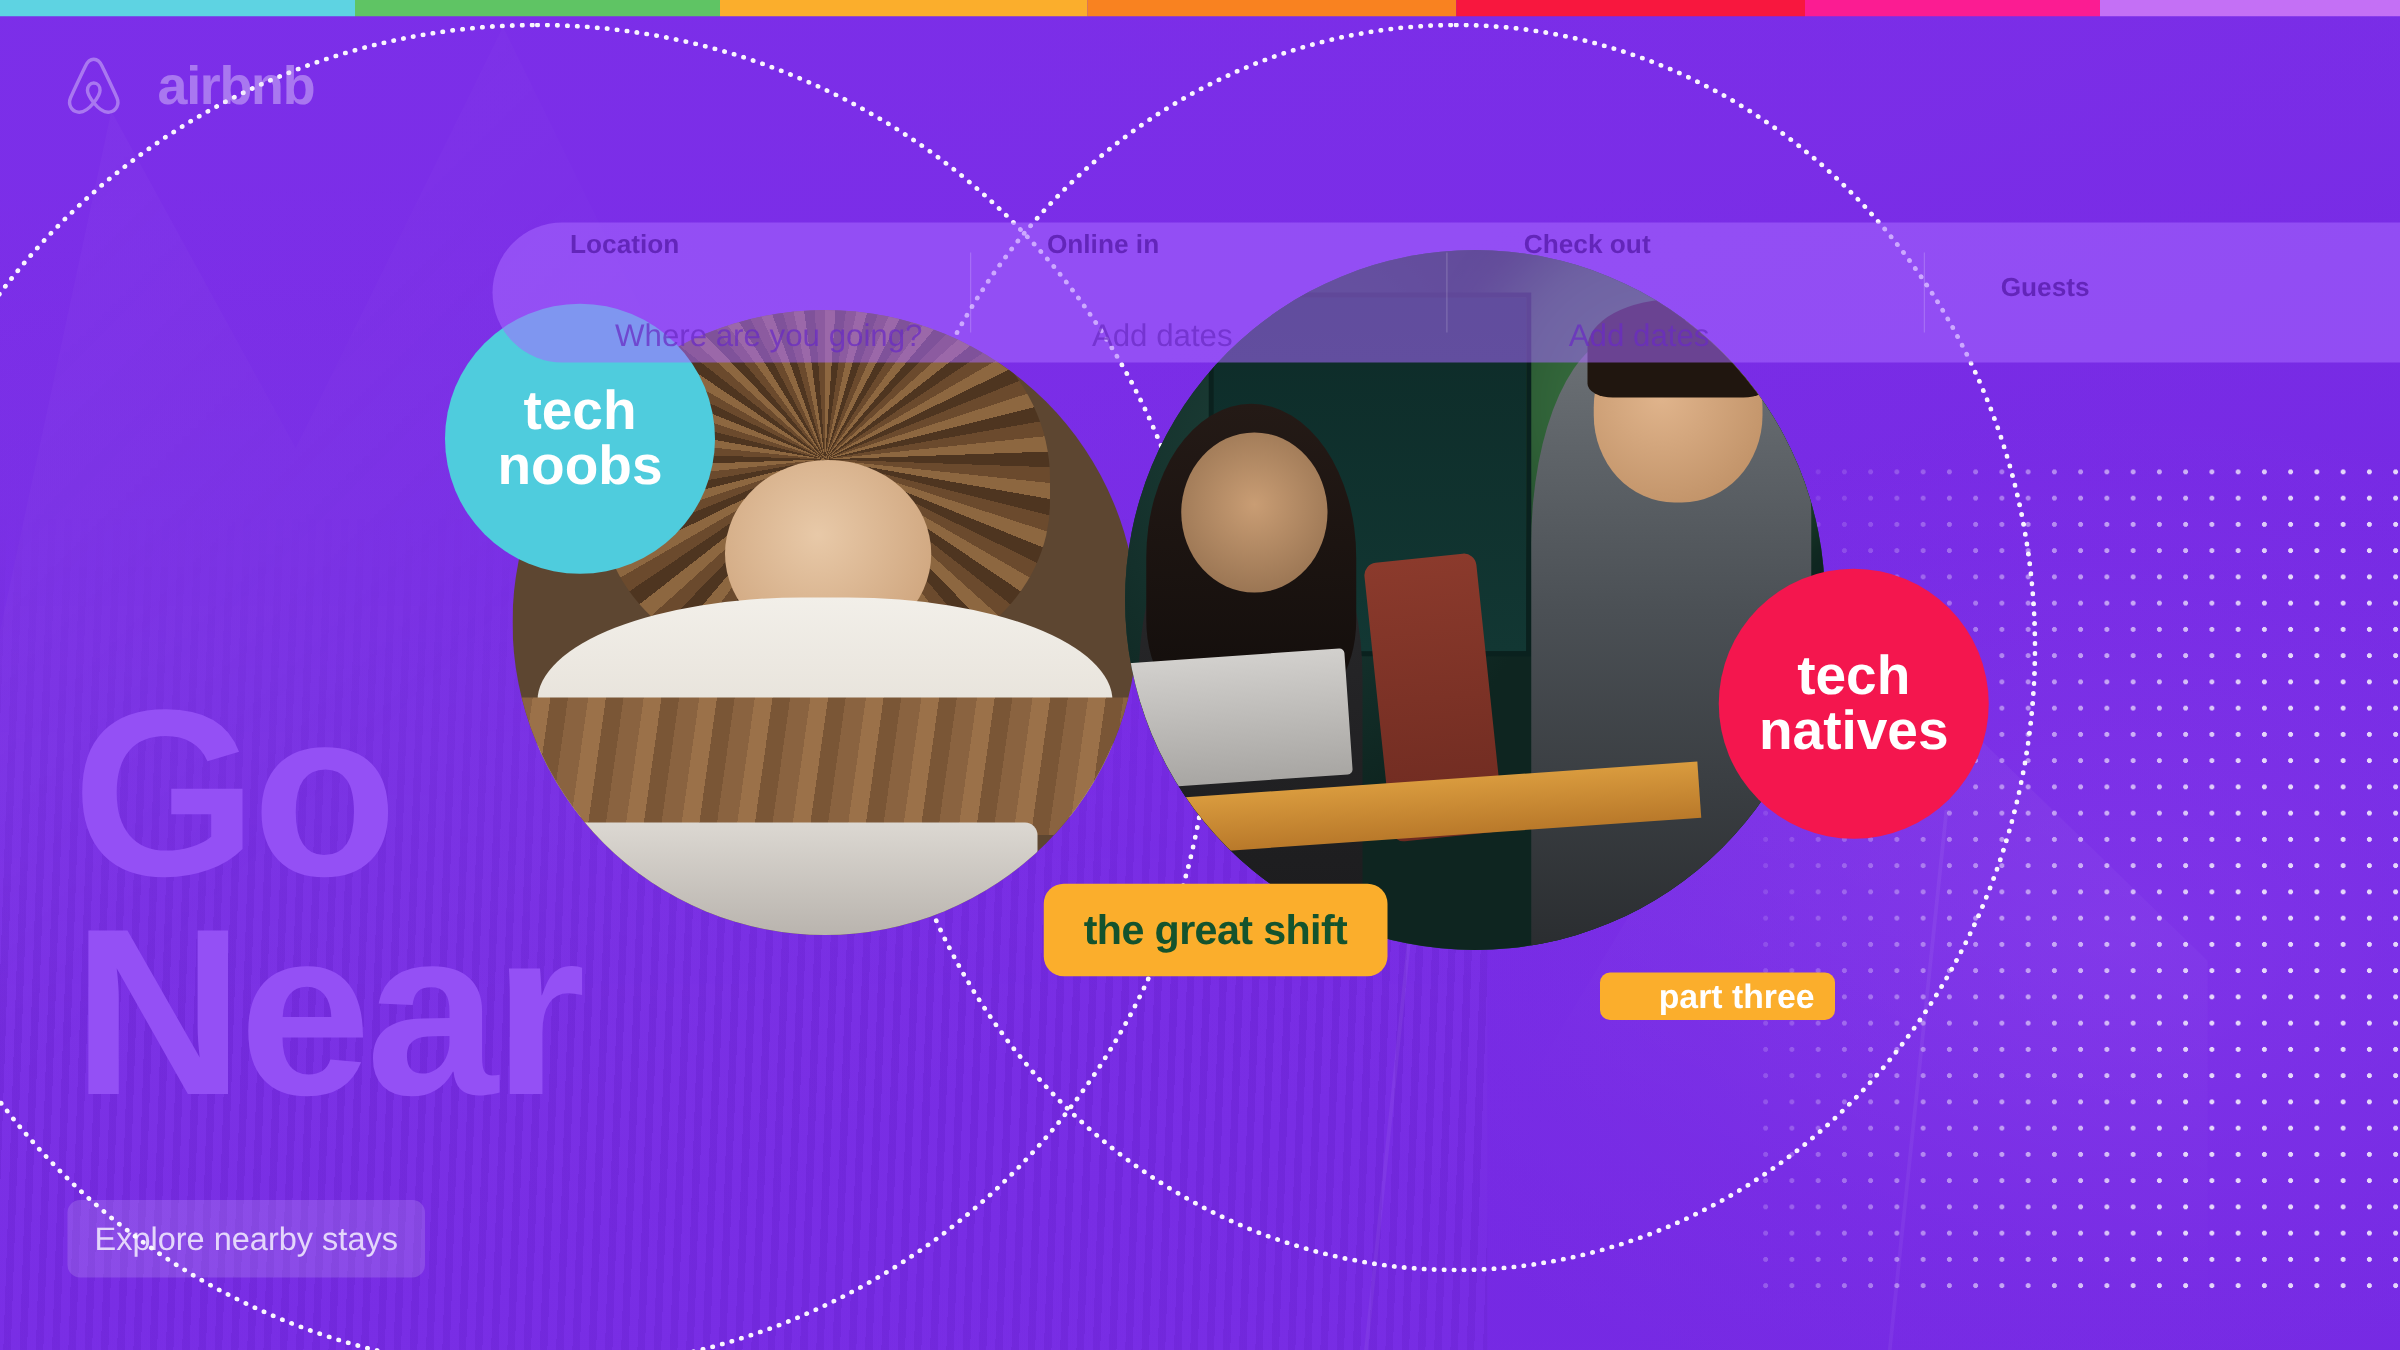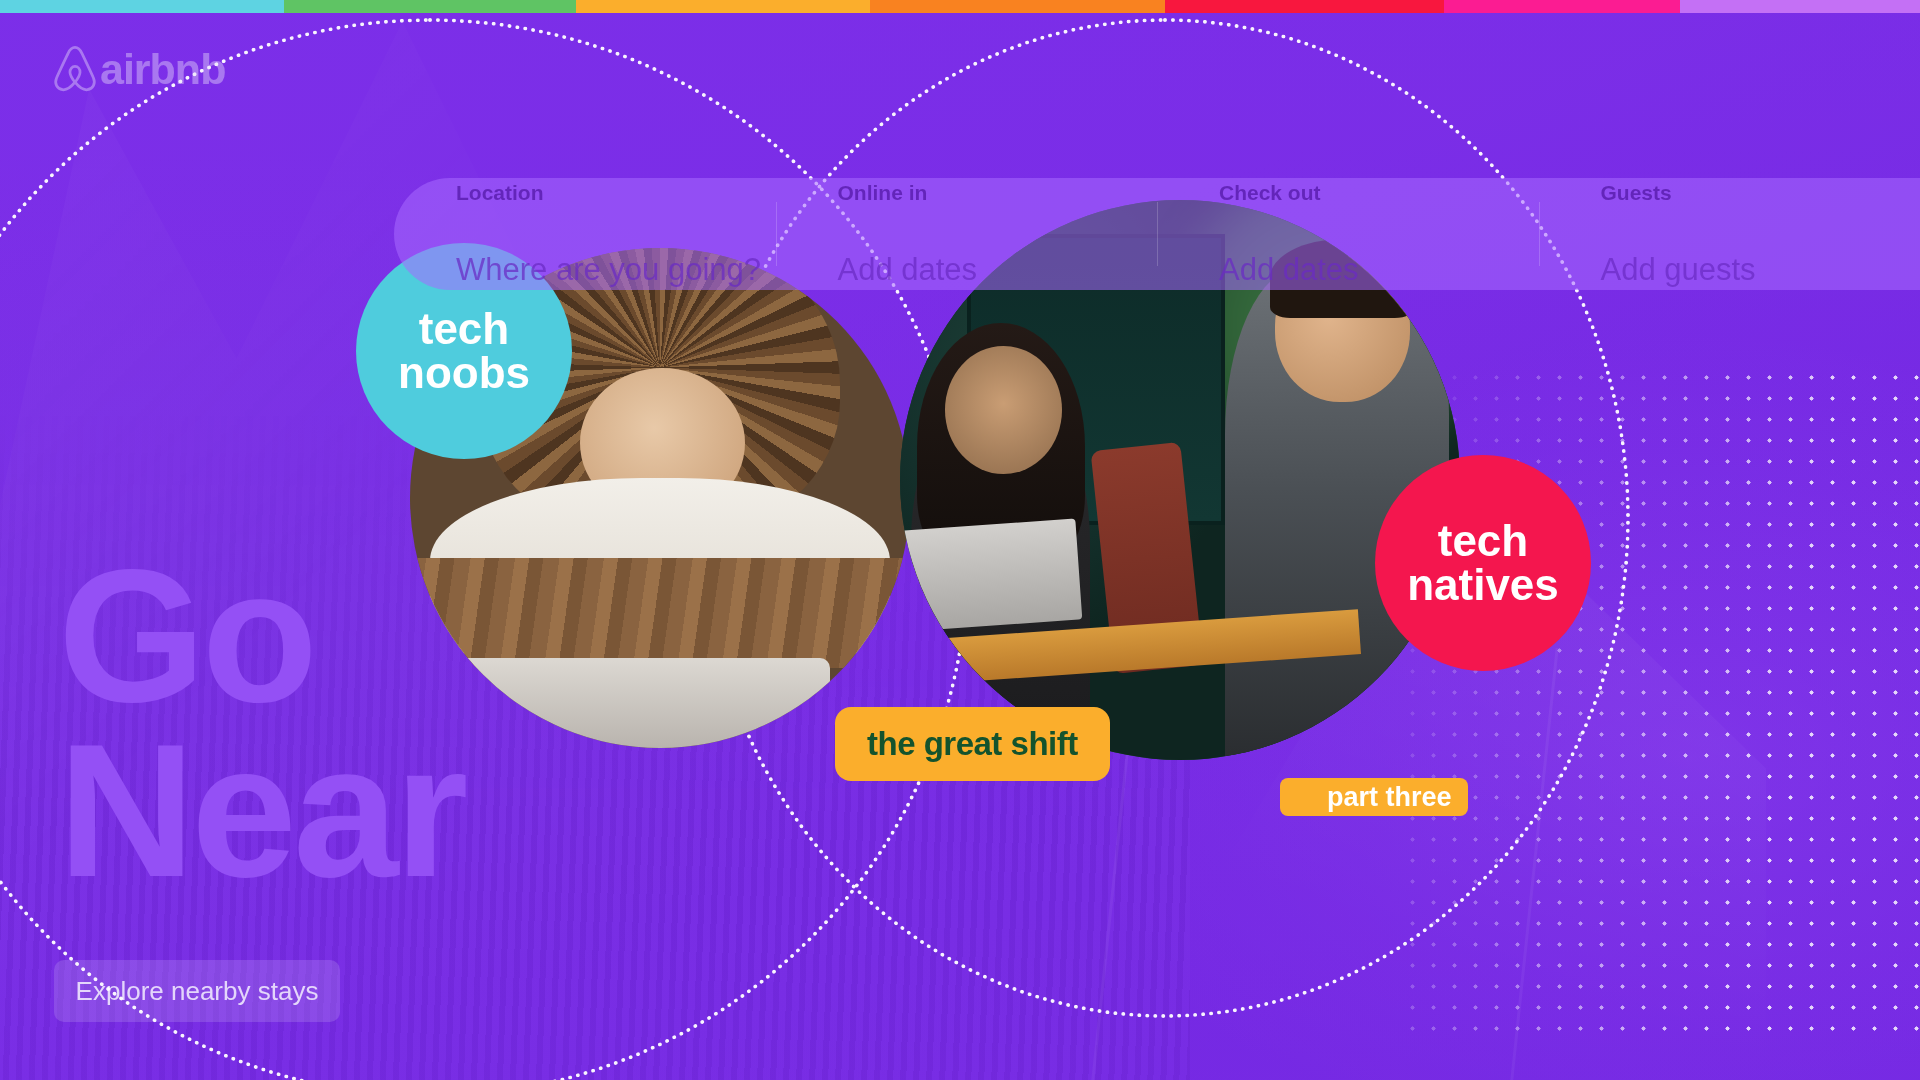--- a/index.html
+++ b/index.html
@@ -62,21 +62,21 @@
     position:absolute; left:0; top:0; width:100%; height:13px;
     display:flex; z-index:40;
   }
   #color-strip .swatch{ height:100%; }
 
   
   #header{
     position:absolute; left:0; top:13px; width:100%; height:112px; z-index:30;
     display:flex; align-items:center;
   }
-  #logo{ display:flex; align-items:center; gap:2px; margin-left:52px; opacity:.42;text-align:center; }
+  #logo{ display:flex; align-items:center; gap:28px; margin-left:52px; opacity:.42;text-align:center; }
   #logo svg{ width:46px; height:50px; display:block; }
   #logo .wordmark{
     font-size:43px; font-weight:700; color:#E9DDFB; letter-spacing:-1px;
   }
   #nav{
     position:absolute; left:838px; top:66px;
     display:flex; gap:63px; align-items:flex-start;
   }
   #nav .nav-item{
     font-size:25px; color:#D9C6F8; opacity:.62; cursor:pointer; position:relative;
@@ -99,21 +99,21 @@
     display:flex; flex-direction:column; justify-content:center;gap:40px;
   }
   #searchbar .field + .field::before{
     content:""; position:absolute; left:0; top:4px; bottom:4px; width:1px;
     background:rgba(255,255,255,.18);
   }
   #searchbar .field .f-label{
     font-size:21px; font-weight:700; color:#5B1FB0; opacity:.85; margin-bottom:7px;
   }
   #searchbar .field .f-value{
-    font-size:31px; color:#6A2BC4; opacity:.72;
+    font-size:25px; color:#6A2BC4; opacity:.72;margin-left:36px;
   }
 
   
   #hero{
     position:absolute; left:58px; top:548px; z-index:12;
     font-size:190px; font-weight:700; line-height:.92;
     color:#9450F5; letter-spacing:-4px;
   }
   #hero .line{ display:block; }
 
@@ -318,21 +318,20 @@
     <div class="field">
       <div class="f-label">Online in</div>
       <div class="f-value">Add dates</div>
     </div>
     <div class="field">
       <div class="f-label">Check out</div>
       <div class="f-value">Add dates</div>
     </div>
     <div class="field">
       <div class="f-label">Guests</div>
-      <div class="f-value">Add guests</div>
     </div>
   </div>
 
 <div id="hero" style="color: rgb(148, 80, 245);">
   <span class="line">Go</span>
   <span class="line">Near</span>
 </div>
 
 <div id="explore-btn">
   <span>Explore nearby stays</span>

